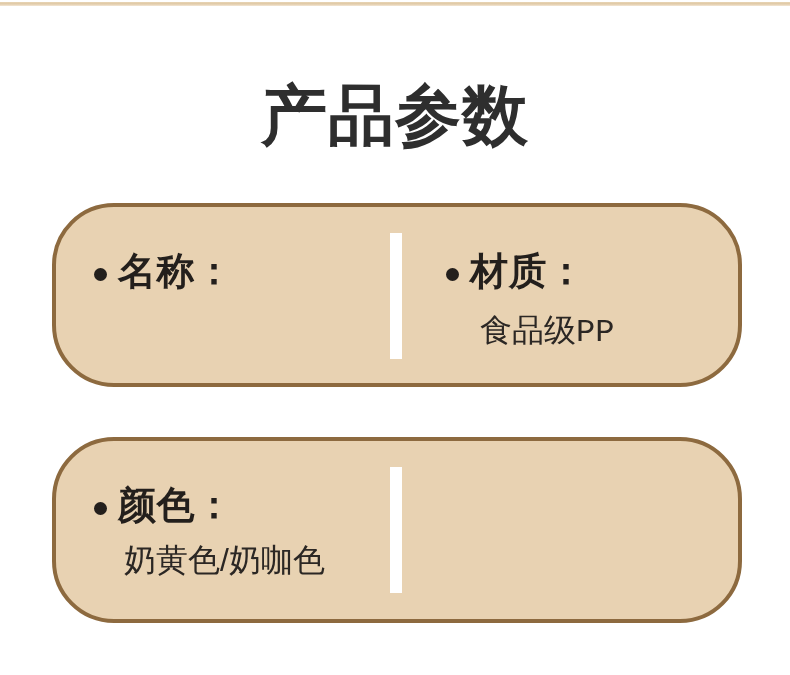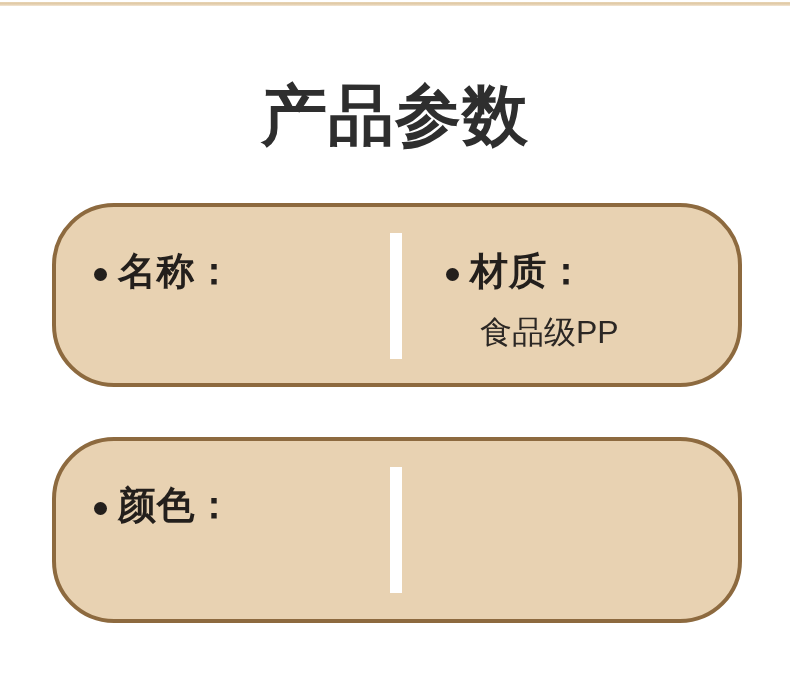--- a/index.html
+++ b/index.html
@@ -100,21 +100,21 @@
     position: absolute;
     top: 88px;
     left: 33px;
     font-size: 32px;
     line-height: 43px;
     color: #2b2724;
     white-space: nowrap;
     font-family: "Liberation Sans", "DejaVu Sans", sans-serif;
   }
   .col-right .spec-label { left: 12px; }
-  .col-right .spec-value { left: 46px; }
+  .col-right .spec-value { left: 46px; font-family: Liberation Mono, monospace; }
   #card-2 .col-left .spec-value { left: 30px; top: 82px; }
   #card-2 .col-right .spec-value { left: 68px; top: 88px; }
   #card-2 .col-right .spec-label { left: 14px; }
 
   .spec-value-line { display: block; }
 </style>
 </head>
 <body>
 
 <div class="top-strip"></div>
@@ -144,18 +144,19 @@
 
 <div class="spec-card" id="card-2">
   <div class="card-divider"></div>
 
   <div class="spec-col col-left">
     <div class="spec-label">
       <span class="bullet-dot"></span>
       <span class="spec-label-text">颜色：</span>
     </div>
     <div class="spec-value">
+      <span class="spec-value-line">奶黄色/奶咖色</span>
     </div>
   </div>
 
   <div class="spec-col col-right">
   </div>
 </div>
 
 </body></html>

